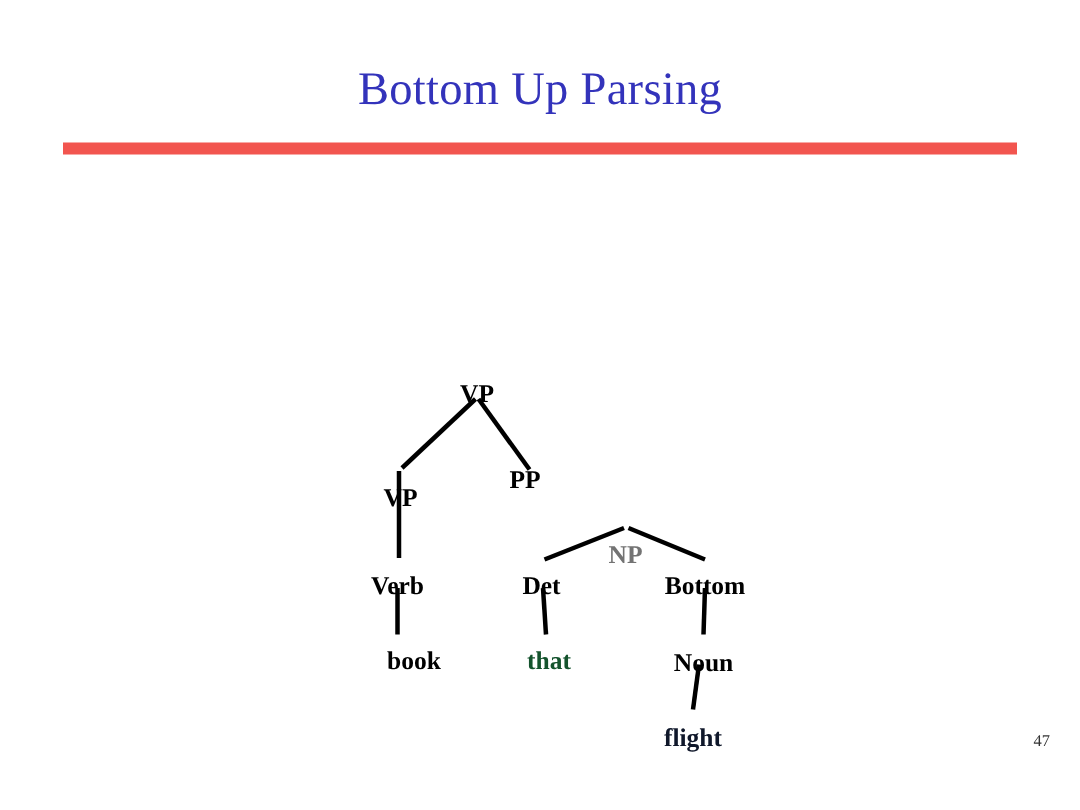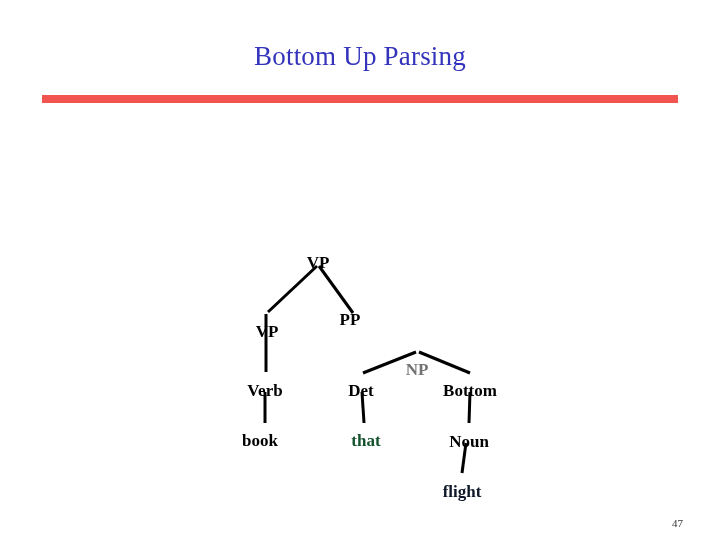--- a/index.html
+++ b/index.html
@@ -21,21 +21,21 @@
     height: 540px;
     background: #ffffff;
   }
   #slide-title {
     position: absolute;
     left: 0;
     top: 41px;
     width: 720px;
     text-align: center;
     font-family: "Liberation Serif", "DejaVu Serif", serif;
-    font-size: 27px;
+    font-size: 31px;
     font-weight: normal;
     letter-spacing: 0.2px;
     color: #3333bb;
     white-space: nowrap;
   }
   #title-rule {
     position: absolute;
     left: 42px;
     top: 95px;
     width: 636px;
@@ -62,23 +62,23 @@
     font-size: 17px;
     color: #000000;
     white-space: nowrap;
     transform: translateX(-50%);
     text-align: center;
     line-height: 18px;
   }
   #page-number {
     position: absolute;
     left: 672px;
-    top: 517px;
+    top: 488px;
     width: 28px;
-    text-align: left;
+    text-align: right;
     font-family: "Liberation Serif", "DejaVu Serif", serif;
     font-size: 11px;
     color: #333333;
   }
 </style>
 </head>
 <body>
 
 <div id="slide">
 
@@ -99,21 +99,21 @@
         <line x1="466" y1="443" x2="462" y2="473" stroke="#000000" stroke-width="3" stroke-linecap="butt"></line>
       </svg>
     <div id="tree-labels">
         <div class="node-label" style="left: 318px; top: 254px; color: rgb(0, 0, 0);">VP</div>
         <div class="node-label" style="left: 267px; top: 323px; color: rgb(0, 0, 0);">VP</div>
         <div class="node-label" style="left: 350px; top: 311px; color: rgb(0, 0, 0);">PP</div>
         <div class="node-label" style="left: 417px; top: 361px; color: #737373; text-align: right;">NP</div>
         <div class="node-label" style="left: 265px; top: 382px; color: rgb(0, 0, 0);">Verb</div>
         <div class="node-label" style="left: 361px; top: 382px; color: rgb(0, 0, 0);">Det</div>
         <div class="node-label" style="left: 470px; top: 382px; color: rgb(0, 0, 0);">Bottom</div>
-        <div class="node-label" style="left: 260px; top: 432px; color: rgb(0, 0, 0);">book</div>
+        <div class="node-label" style="left: 276px; top: 432px; color: rgb(0, 0, 0);">book</div>
         <div class="node-label" style="left: 366px; top: 432px; color: #14532d;">that</div>
         <div class="node-label" style="left: 469px; top: 433px; color: rgb(0, 0, 0);">Noun</div>
         <div class="node-label" style="left: 462px; top: 483px; color: #0f172a;">flight</div>
       </div>
   </div>
 
   <div id="page-number">47</div>
 
 </div>
 

